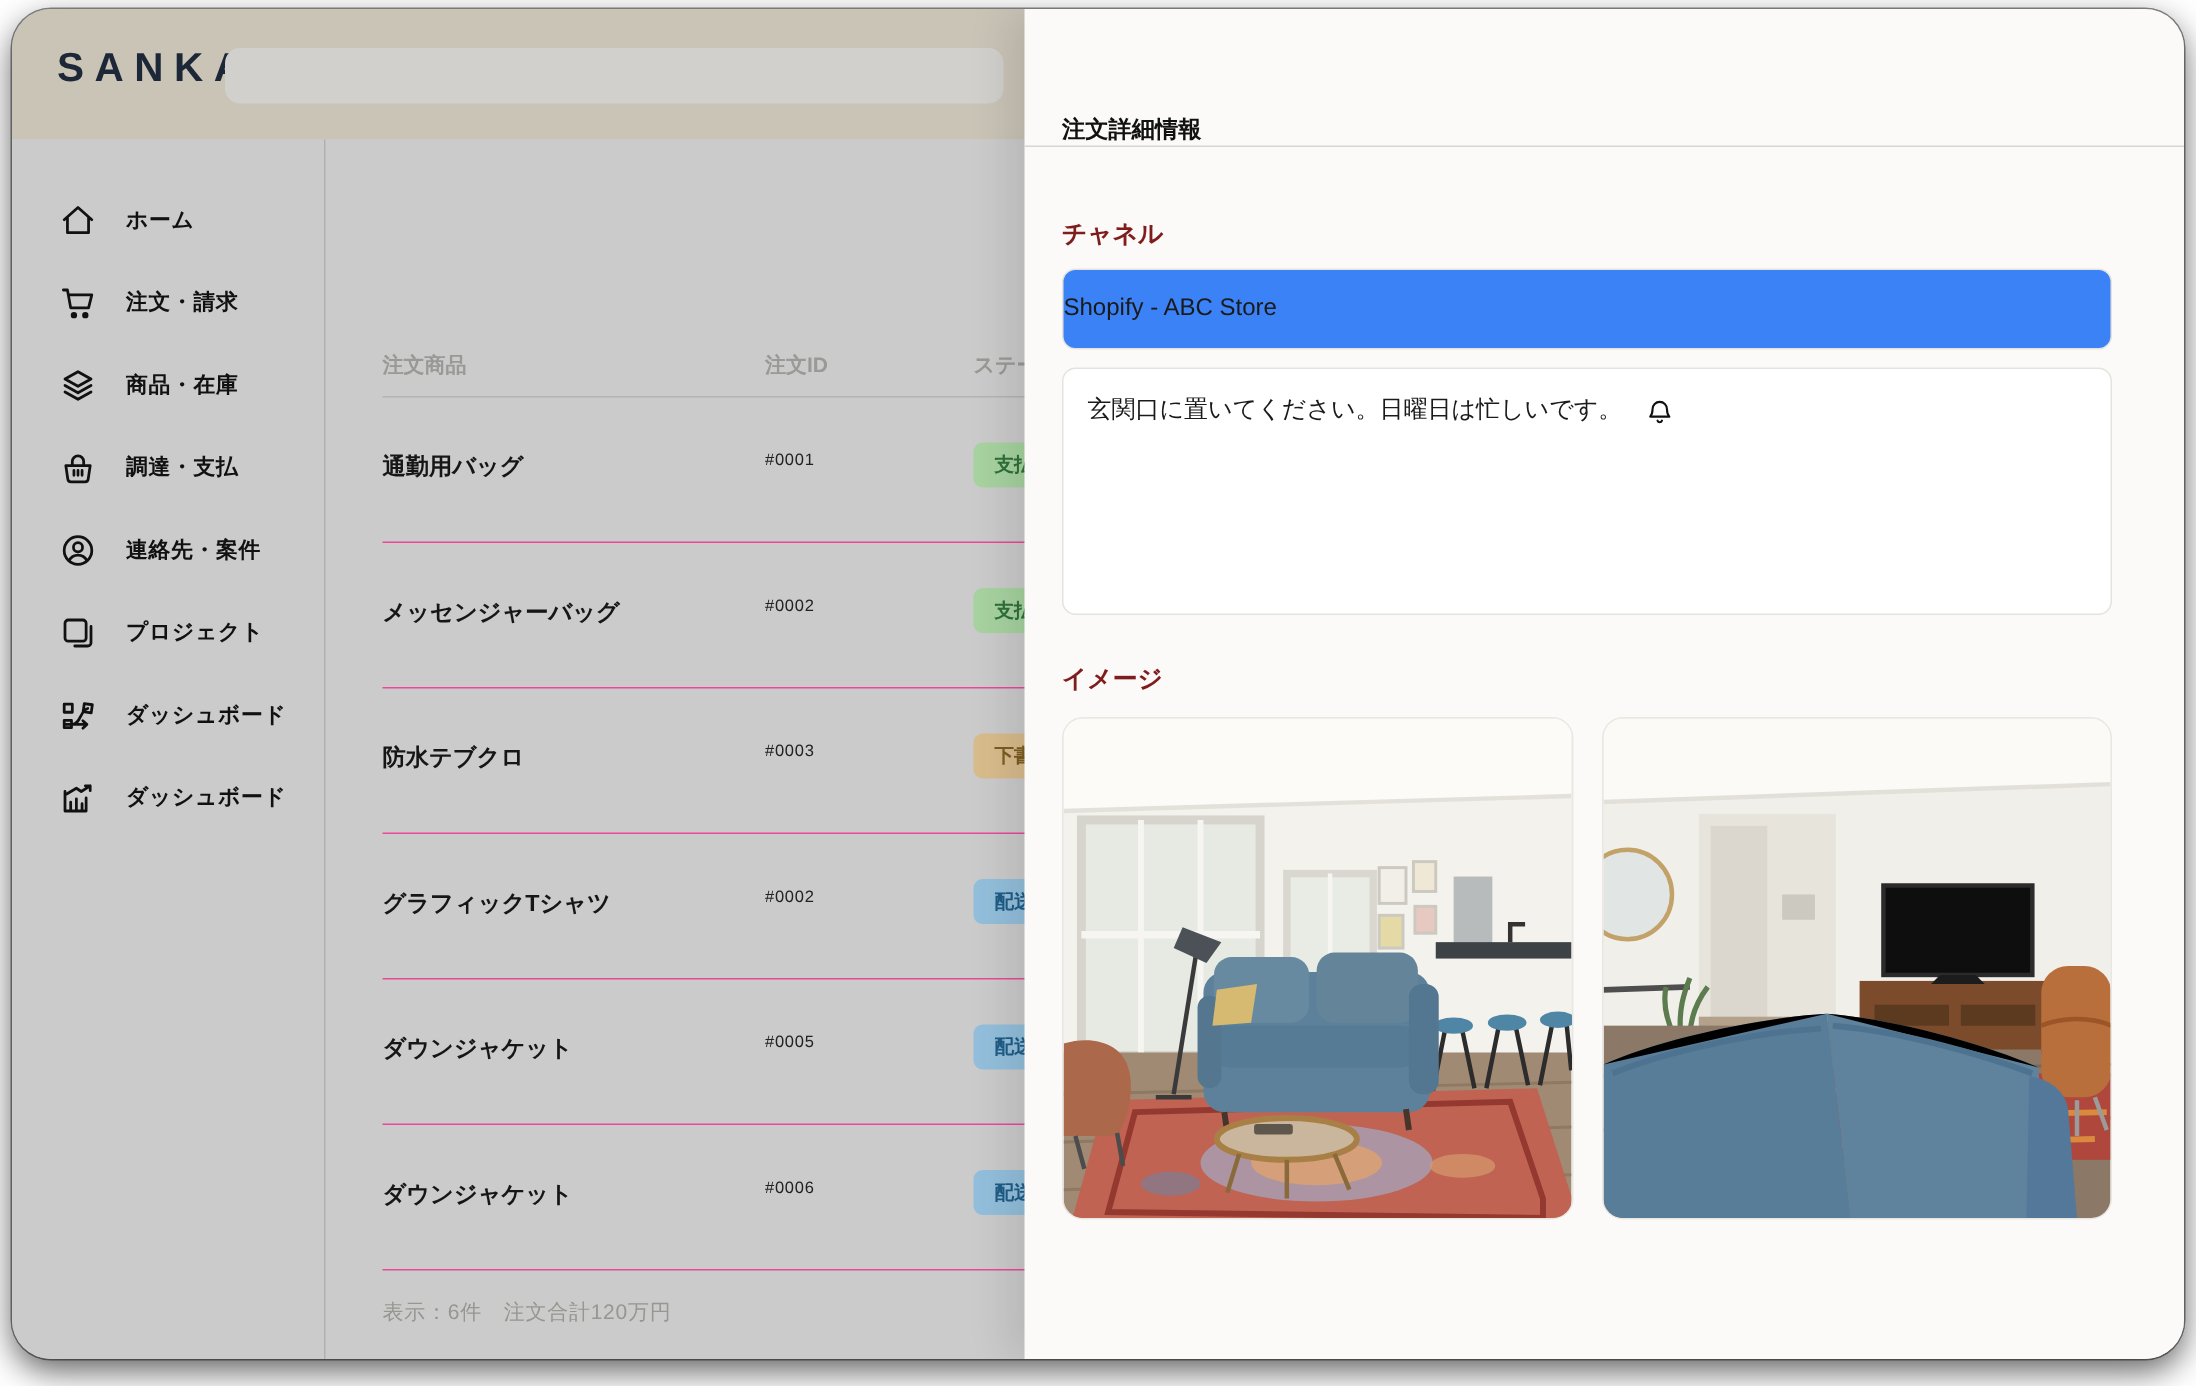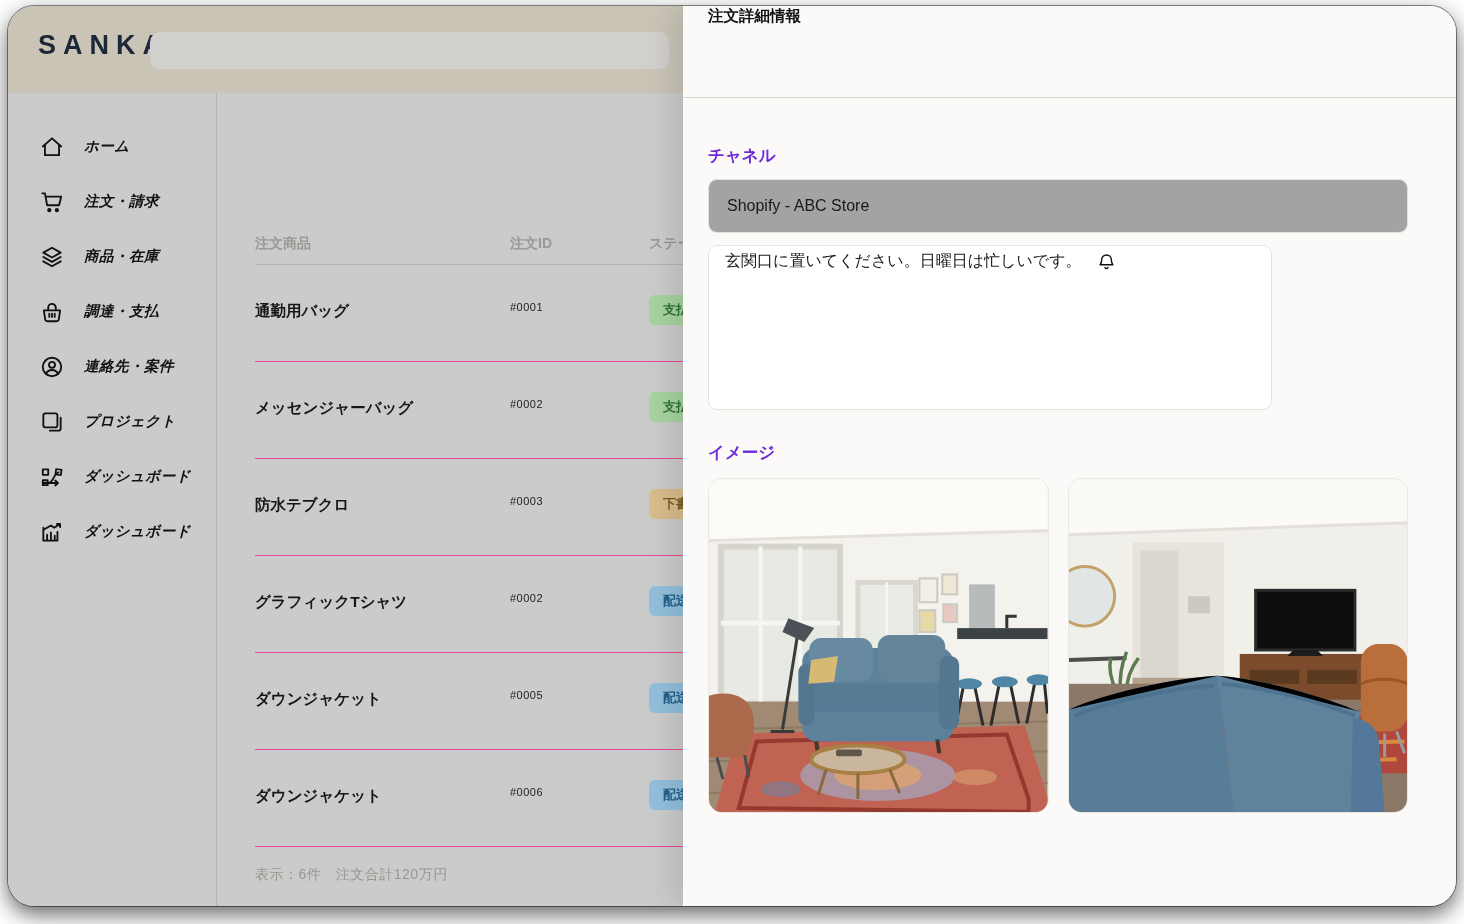--- a/index.html
+++ b/index.html
@@ -14,47 +14,47 @@
 
   
   .app-header { position:absolute; left:0; top:0; right:0; height:87px; background:#c9c4b6; }
   .brand { position:absolute; left:30px; top:24px; font-size:27px; font-weight:800; letter-spacing:7px; color:#1c2737; }
   .search-bar { position:absolute; left:142px; top:26px; width:519px; height:37px; border-radius:10px; background:#d1d0cd; border:none; outline:none; padding:0 14px; font-size:14px; color:#555; }
 
   
   .sidebar { position:absolute; left:0; top:87px; bottom:0; width:209px; background:#cbcbcb; border-right:1px solid #b1b1b0; padding-top:26px; }
   .nav-item { height:55px; display:flex; align-items:center; gap:19px; padding-left:31px; cursor:pointer; }
   .nav-item svg { width:26px; height:26px; stroke:#111; stroke-width:1.7; fill:none; stroke-linecap:round; stroke-linejoin:round; flex:none; }
-  .nav-label { font-size:14.5px; font-weight:700; color:#111; letter-spacing:.5px;font-style:italic; }
+  .nav-label { font-size:14.5px; font-weight:700; color:#111; letter-spacing:.5px; }
 
   
   .main { position:absolute; left:210px; top:87px; right:0; bottom:0; background:#cbcbcb; }
   .orders-title { position:absolute; left:37px; top:28px; font-size:39px; font-weight:800; color:#0d0d0d; letter-spacing:1px; }
   .table { position:absolute; left:37px; top:138px; width:620px; }
   .thead { position:relative; height:34px; border-bottom:1px solid #b4b4b3; }
   .th { position:absolute; top:4px; font-size:14px; color:#999996; font-weight:600; white-space:nowrap; }
   .th.c-product { left:0; } .th.c-id { left:255px; } .th.c-status { left:394px; }
   .row { position:relative; height:97px; border-bottom:1px solid #ec4899; cursor:pointer; }
   .cell { position:absolute; top:36px; white-space:nowrap; }
   .cell.product { left:0; font-size:15.5px; font-weight:700; color:#161616; }
   .cell.id { left:255px; font-size:11px; color:#222; letter-spacing:.5px; }
   .badge { position:absolute; left:394px; top:30px; padding:6px 14px; border-radius:6px; font-size:13px; font-weight:600; white-space:nowrap; }
   .table-footer { padding-top:19px; font-size:14px; color:#97978f; letter-spacing:.5px; }
 
   
   .panel { position:absolute; left:675px; top:0; right:0; bottom:0; background:#fbfaf8; box-shadow:-12px 0 26px rgba(0,0,0,.10); }
-  .panel-header { height:92px; border-bottom:1px solid #d8d6d2; display:flex; align-items:flex-start; padding-left:25px; }
+  .panel-header { height:92px; border-bottom:1px solid #d8d6d2; display:flex; align-items:flex-end; padding-left:25px; }
   .panel-title { font-size:15.5px; font-weight:700; color:#111; }
   .panel-body { padding:0 48px 0 25px; }
-  .field-label { font-size:16.5px; font-weight:700; color:#6d28d9; }
+  .field-label { font-size:16.5px; font-weight:700; color:#7f1d1d; }
   .lbl-channel { margin-top:47px; }
   .lbl-comment { margin-top:36px; }
   .lbl-images { margin-top:32px; }
-  .input-box { margin-top:12px; height:54px; width:700px; background:#a3a3a3; border:1px solid #e5e3de; border-radius:9px; display:flex; align-items:center; padding-left:18px; font-size:16px; color:#1a1a1a; }
-  .textarea-box { margin-top:12px; height:165px; width:564px; background:#fff; border:1px solid #e5e3de; border-radius:9px; padding:4px 16px; font-size:16px; color:#1a1a1a; line-height:1.4; }
+  .input-box { margin-top:12px; height:54px; width:700px; background:#3b82f6; border:1px solid #e5e3de; border-radius:9px; display:flex; align-items:center; font-size:16px; color:#1a1a1a; }
+  .textarea-box { margin-top:12px; height:165px; width:700px; background:#fff; border:1px solid #e5e3de; border-radius:9px; padding:17px 16px; font-size:16px; color:#1a1a1a; line-height:1.4; }
   .comment-line { display:flex; align-items:center; gap:14px; }
   .bell { width:21px; height:21px; stroke:#111; stroke-width:1.6; fill:none; stroke-linecap:round; stroke-linejoin:round; flex:none; }
   .images-row { margin-top:14px; display:flex; gap:19px; }
   .photo { width:341px; height:335px; border-radius:14px; overflow:hidden; border:1px solid #e9e7e2; background:#eee; cursor:pointer; }
   .photo svg { display:block; width:100%; height:100%; }
 </style>
 </head>
 <body>
 
 <div class="stage">

